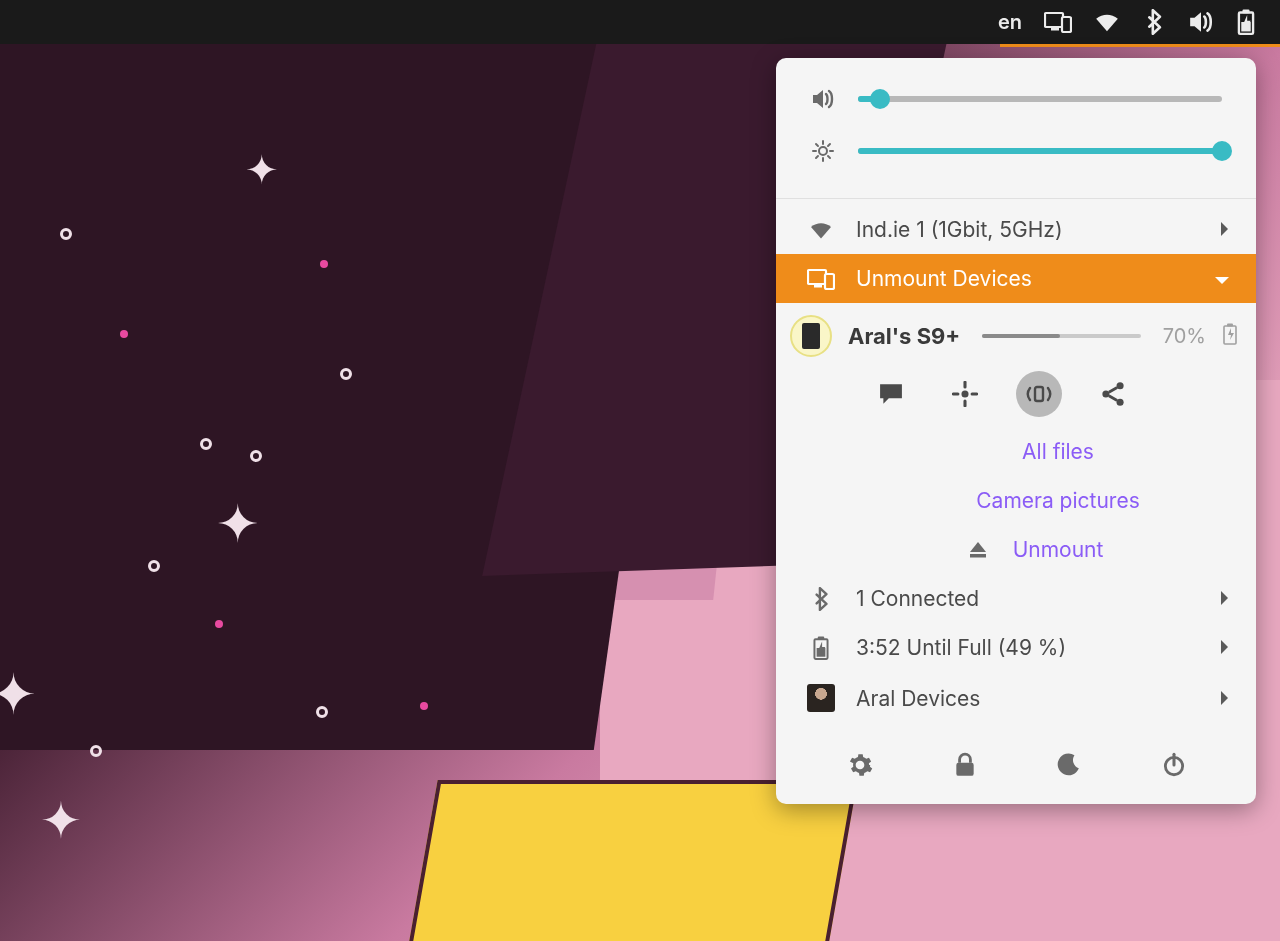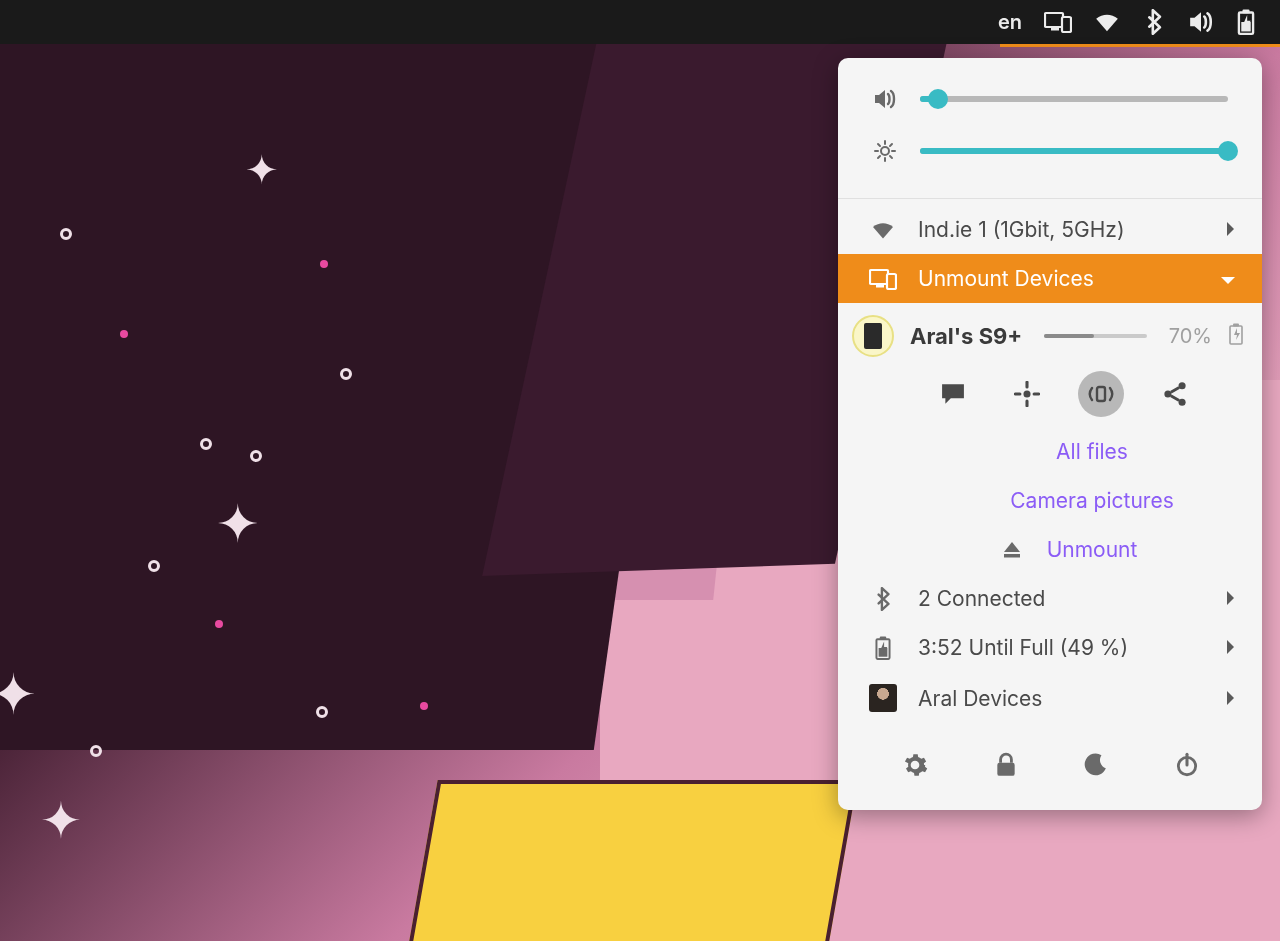--- a/index.html
+++ b/index.html
@@ -33,28 +33,28 @@
     gap:22px; padding-right:24px;
     color:#ececec;
   }
   .topbar .lang { font-size:20px; font-weight:600; }
   .topbar .ico { display:flex; align-items:center; justify-content:center; }
   .topbar svg { fill:#ececec; }
   .tray-underline { position:absolute; top:44px; right:0; width:280px; height:3px; background:#ef8c1a; }
 
   
   .popover {
-    position:absolute; top:58px; right:18px;
-    width:424px;
+    position:absolute; top:58px; right:24px;
+    width:480px;
     background:#f5f5f5;
     border-radius:10px;
     box-shadow:0 6px 24px rgba(0,0,0,.35);
     overflow:hidden;
     color:#444;
-    padding-bottom:12px;
+    padding-bottom:6px;
   }
   .sliders { padding:30px 34px 24px 34px; }
   .slider-row { display:flex; align-items:center; gap:22px; margin-bottom:30px; }
   .slider-row:last-child { margin-bottom:12px; }
   .slider-row .sicon { width:26px; display:flex; justify-content:center; color:#6a6a6a;}
   .slider-row .sicon svg { fill:#6a6a6a; }
   .track { position:relative; flex:1; height:6px; background:#b8b8b8; border-radius:3px; }
   .fill { position:absolute; left:0; top:0; bottom:0; background:#39bbc4; border-radius:3px; }
   .thumb { position:absolute; top:50%; width:20px; height:20px; border-radius:50%; background:#39bbc4; transform:translate(-50%,-50%); }
 
@@ -319,21 +319,21 @@
       <span>Unmount</span>
     </div>
   </div>
 
   <div class="row">
     <span class="ricon">
       <svg width="16" height="24" viewBox="0 0 14 22">
           <path d="M6 1v20l6-5.5L3 7m0 8 9-8.5L6 1" fill="none" stroke="#6a6a6a" stroke-width="2.2" stroke-linejoin="round" stroke-linecap="round"></path>
         </svg>
     </span>
-    <span class="label">2 Connected</span>
+    <span class="label">1 Connected</span>
     <span class="chev">
       <svg width="10" height="16" viewBox="0 0 10 16">
           <path d="M1 1l7 7-7 7z"></path>
         </svg>
     </span>
   </div>
 
   <div class="row">
     <span class="ricon">
       <svg width="16" height="24" viewBox="0 0 14 22">

